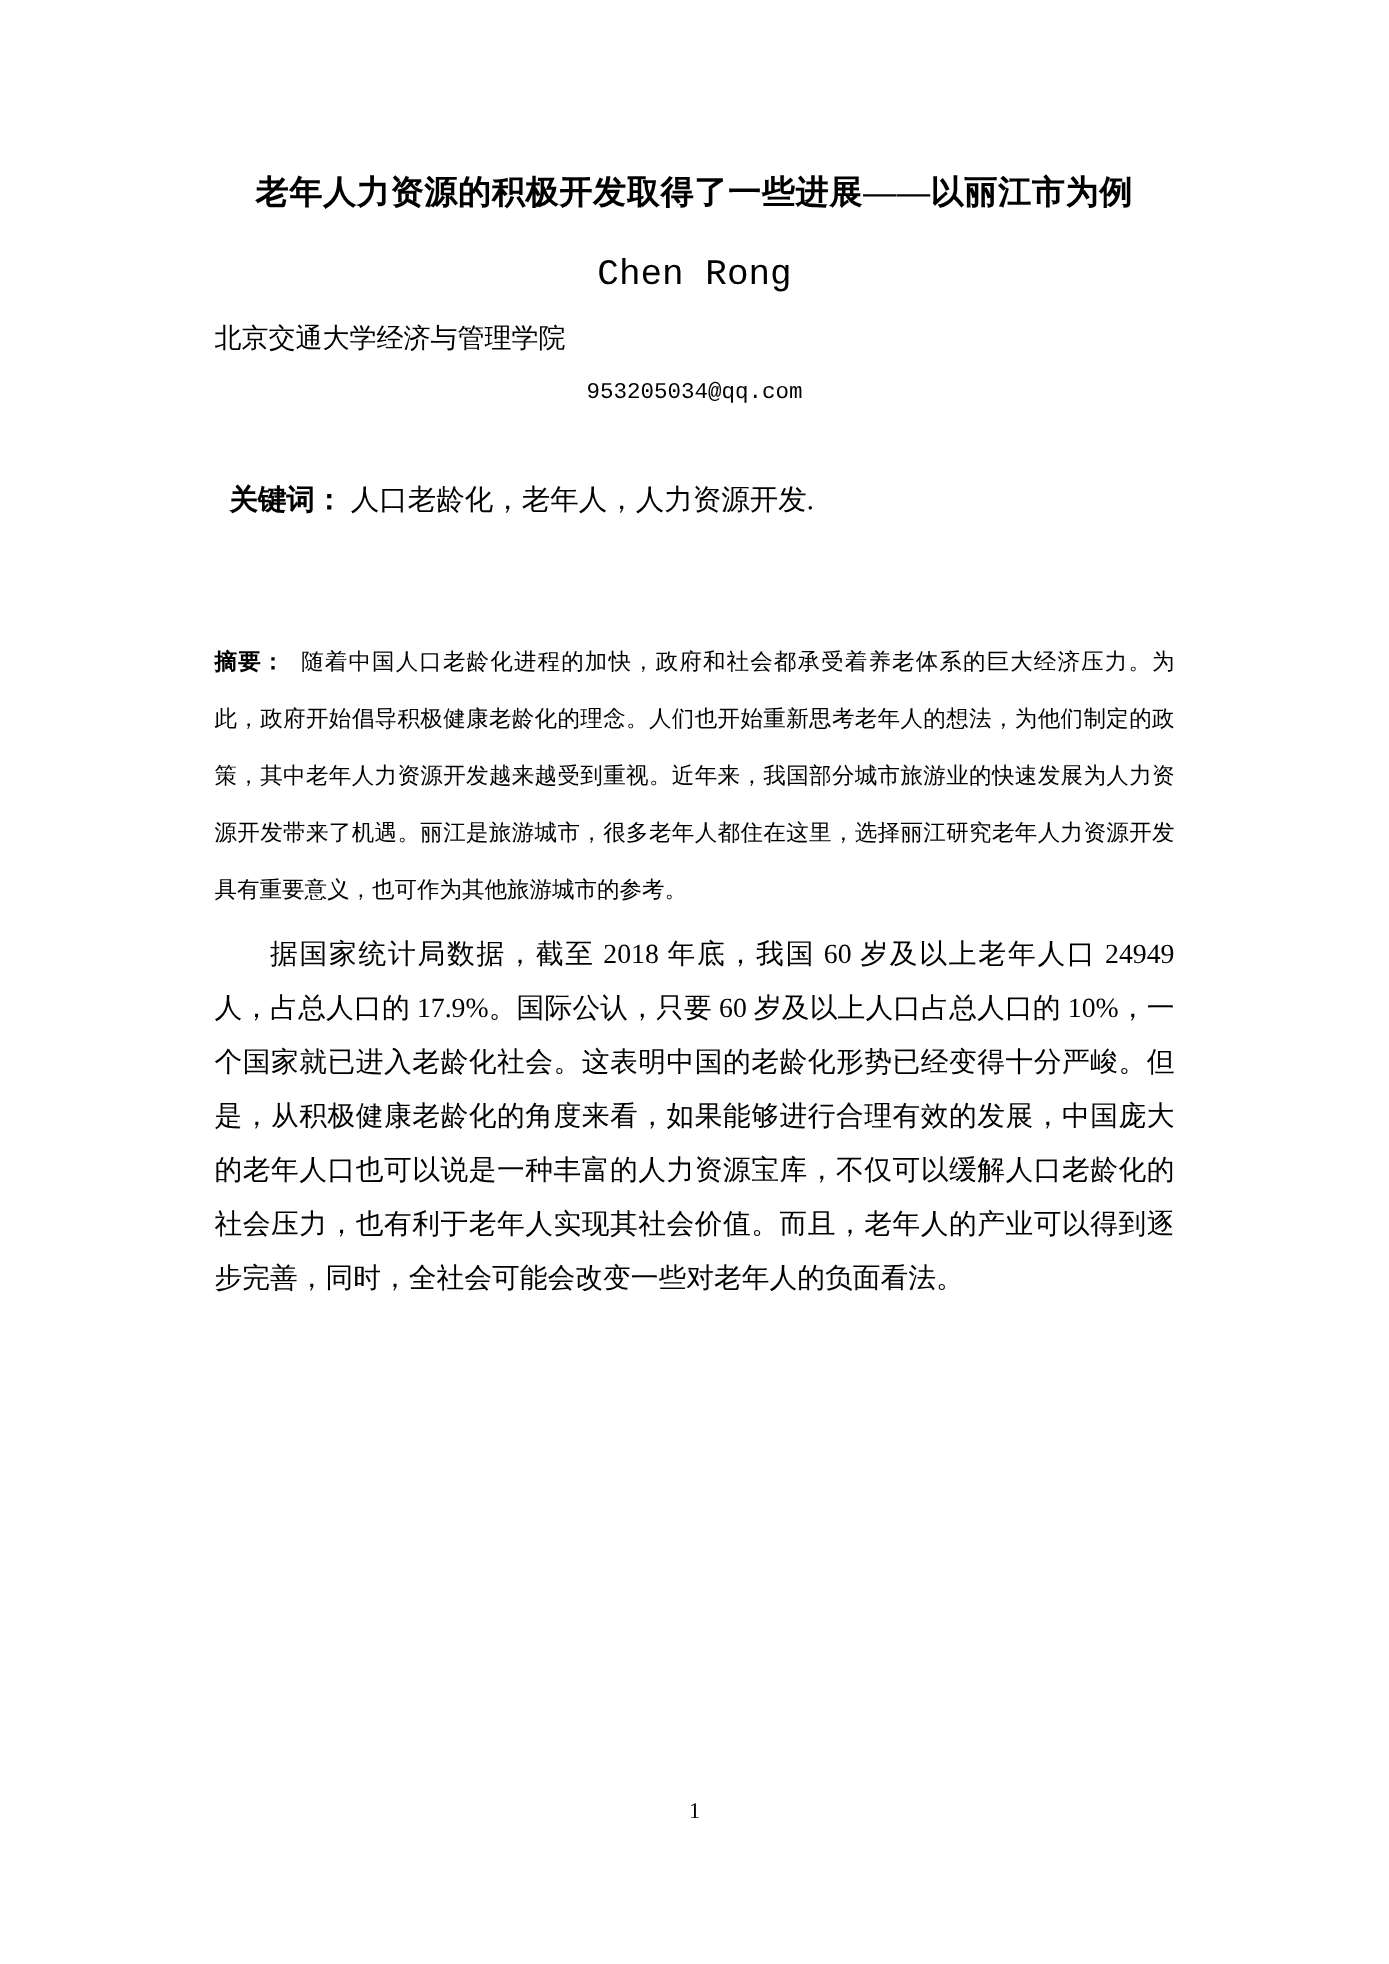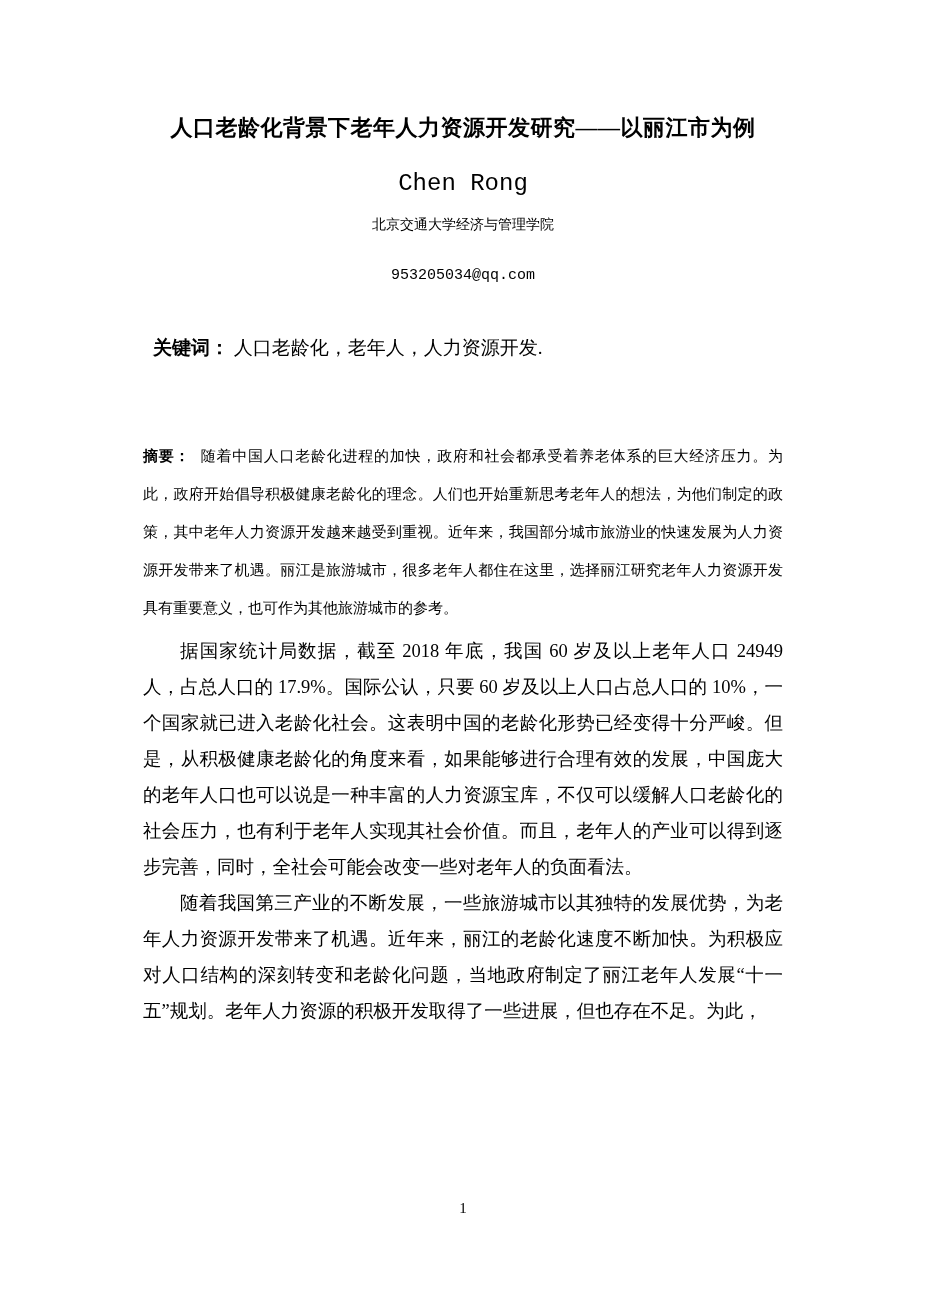--- a/index.html
+++ b/index.html
@@ -28,26 +28,26 @@
   }
   .author-name {
     margin-top: 28px;
     text-align: center;
     font-size: 24px;
     line-height: 24px;
     font-family: "Liberation Mono", "DejaVu Sans Mono", monospace;
   }
   .affiliation {
     margin-top: 17px;
-    text-align: center;
-    font-size: 14px;
+    text-align: left;
+    font-size: 18px;
     line-height: 24px;
   }
   .email {
-    margin-top: 29px;
+    margin-top: 15px;
     text-align: center;
     font-size: 15px;
     line-height: 20px;
     font-family: "Liberation Mono", "DejaVu Sans Mono", monospace;
   }
   .keywords-line {
     margin-top: 49px;
     font-size: 19px;
     line-height: 26px;
   }
@@ -100,36 +100,35 @@
     text-align: center;
     font-size: 15px;
     line-height: 18px;
   }
 </style>
 </head>
 <body>
 
 <div class="page">
 
-  <div class="paper-title">人口老龄化背景下老年人力资源开发研究——以丽江市为例</div>
+  <div class="paper-title">老年人力资源的积极开发取得了一些进展——以丽江市为例</div>
 
   <div class="author-name">Chen Rong</div>
 
   <div class="affiliation">北京交通大学经济与管理学院</div>
 
   <div class="email">953205034@qq.com</div>
 
   <div class="keywords-line">
     <span class="kw-label">关键词：</span><span>人口老龄化，老年人，人力资源开发.</span>
   </div>
 
   <div class="abstract-para">
     <span class="abs-label">摘要：</span><span>随着中国人口老龄化进程的加快，政府和社会都承受着养老体系的巨大经济压力。为此，政府开始倡导积极健康老龄化的理念。人们也开始重新思考老年人的想法，为他们制定的政策，其中老年人力资源开发越来越受到重视。近年来，我国部分城市旅游业的快速发展为人力资源开发带来了机遇。丽江是旅游城市，很多老年人都住在这里，选择丽江研究老年人力资源开发具有重要意义，也可作为其他旅游城市的参考。</span>
   </div>
 
 
   <p class="body-para first">据国家统计局数据，截至 2018 年底，我国 60 岁及以上老年人口 24949 人，占总人口的 17.9%。国际公认，只要 60 岁及以上人口占总人口的 10%，一个国家就已进入老龄化社会。这表明中国的老龄化形势已经变得十分严峻。但是，从积极健康老龄化的角度来看，如果能够进行合理有效的发展，中国庞大的老年人口也可以说是一种丰富的人力资源宝库，不仅可以缓解人口老龄化的社会压力，也有利于老年人实现其社会价值。而且，老年人的产业可以得到逐步完善，同时，全社会可能会改变一些对老年人的负面看法。</p>
 
-  <p class="body-para">随着我国第三产业的不断发展，一些旅游城市以其独特的发展优势，为老年人力资源开发带来了机遇。近年来，丽江的老龄化速度不断加快。为积极应对人口结构的深刻转变和老龄化问题，当地政府制定了丽江老年人发展“十一五”规划。老年人力资源的积极开发取得了一些进展，但也存在不足。为此，</p>
 
   <div class="page-number">1</div>
 
 </div>
 
 </body></html>

